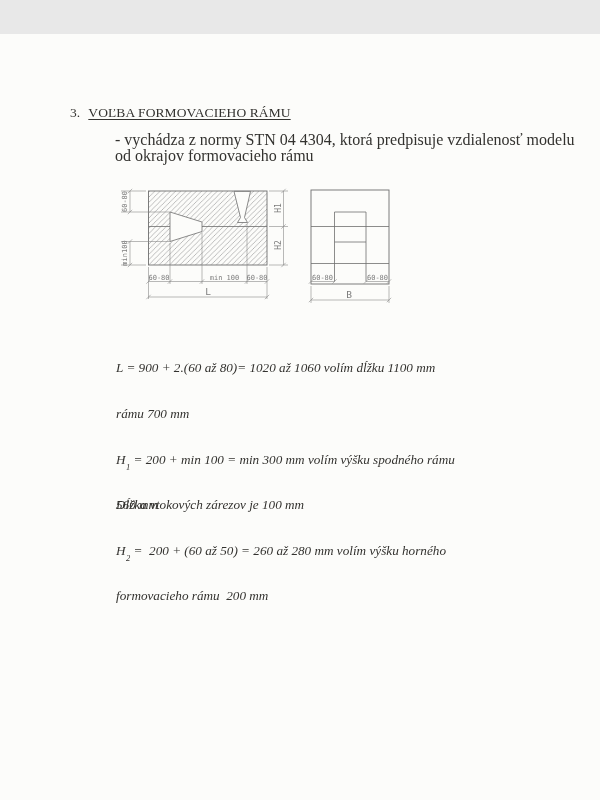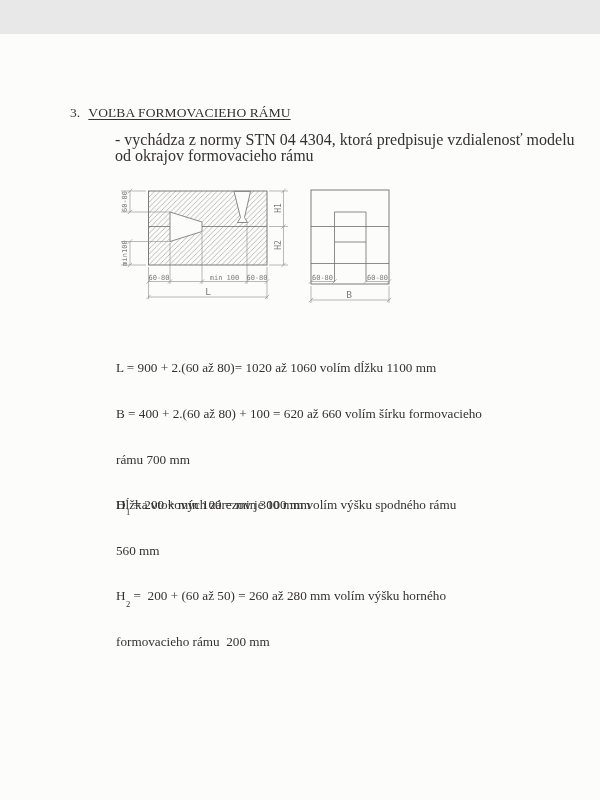--- a/index.html
+++ b/index.html
@@ -40,20 +40,21 @@
     position: absolute;
     left: 95px;
     top: 140px;
   }
   .textblock {
     position: absolute;
     left: 116px;
     font-size: 13.2px;
     line-height: 15.2px;
     white-space: pre-wrap;
+    font-style: italic;
   }
   .formulas { top: 296px; }
   .frames   { top: 418px; }
   .gate     { top: 463px; }
   .sub {
     font-size: 8.5px;
     line-height: 0;
     position: relative;
     top: 2.5px;
     margin-left: 0.5px;
@@ -149,21 +150,20 @@
         <path d="M308.8,268.2 L313.2,263.8 M386.8,268.2 L391.2,263.8"></path>
       </g>
       <text class="dimtext" font-size="7" text-anchor="middle" x="322.5" y="245.5">60-80</text>
       <text class="dimtext" font-size="7" text-anchor="middle" x="377.5" y="245.5">60-80</text>
       <text class="dimtext" font-size="9.5" text-anchor="middle" x="349" y="264">B</text>
     </g>
   </svg>
 
   <div class="textblock formulas">
     <div><span>L = 900 + 2.(60 až 80)= 1020 až 1060 volím dĺžku 1100 mm</span><sub class="sub"></sub><span></span></div>
-    <div><span>B = 400 + 2.(60 až 80) + 100 = 620 až 660 volím šírku formovacieho</span><sub class="sub"></sub><span></span></div>
     <div><span>rámu 700 mm</span><sub class="sub"></sub><span></span></div>
     <div><span>H</span><sub class="sub">1</sub><span> = 200 + min 100 = min 300 mm volím výšku spodného rámu</span></div>
     <div><span>560 mm</span><sub class="sub"></sub><span></span></div>
     <div><span>H</span><sub class="sub">2</sub><span> =  200 + (60 až 50) = 260 až 280 mm volím výšku horného</span></div>
     <div><span>formovacieho rámu  200 mm</span><sub class="sub"></sub><span></span></div>
   </div>
 
 
   <div class="textblock gate">Dĺžka vtokových zárezov je 100 mm</div>
 

